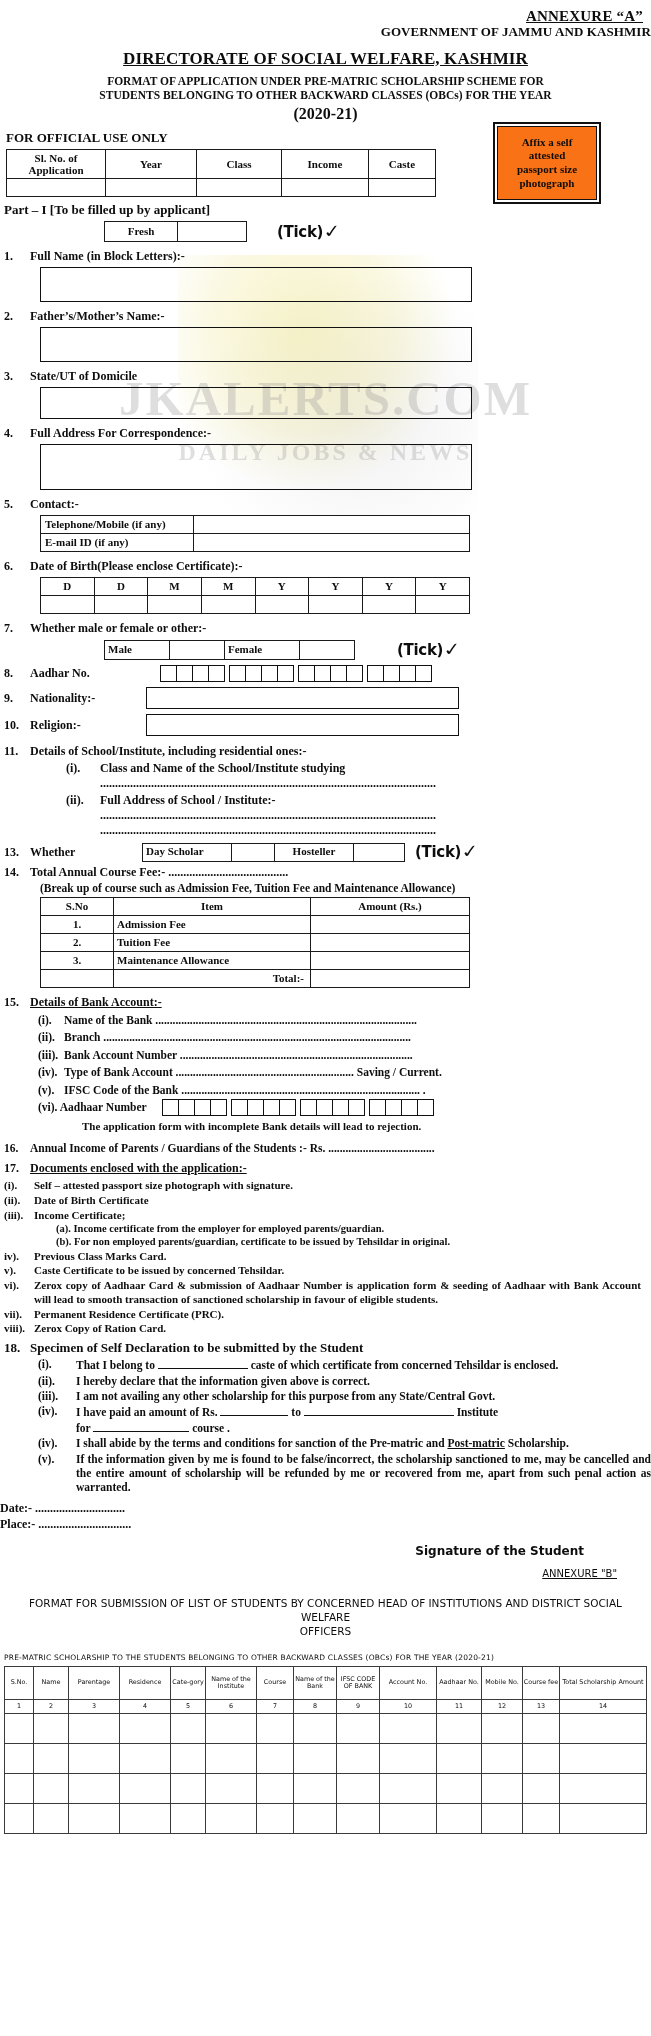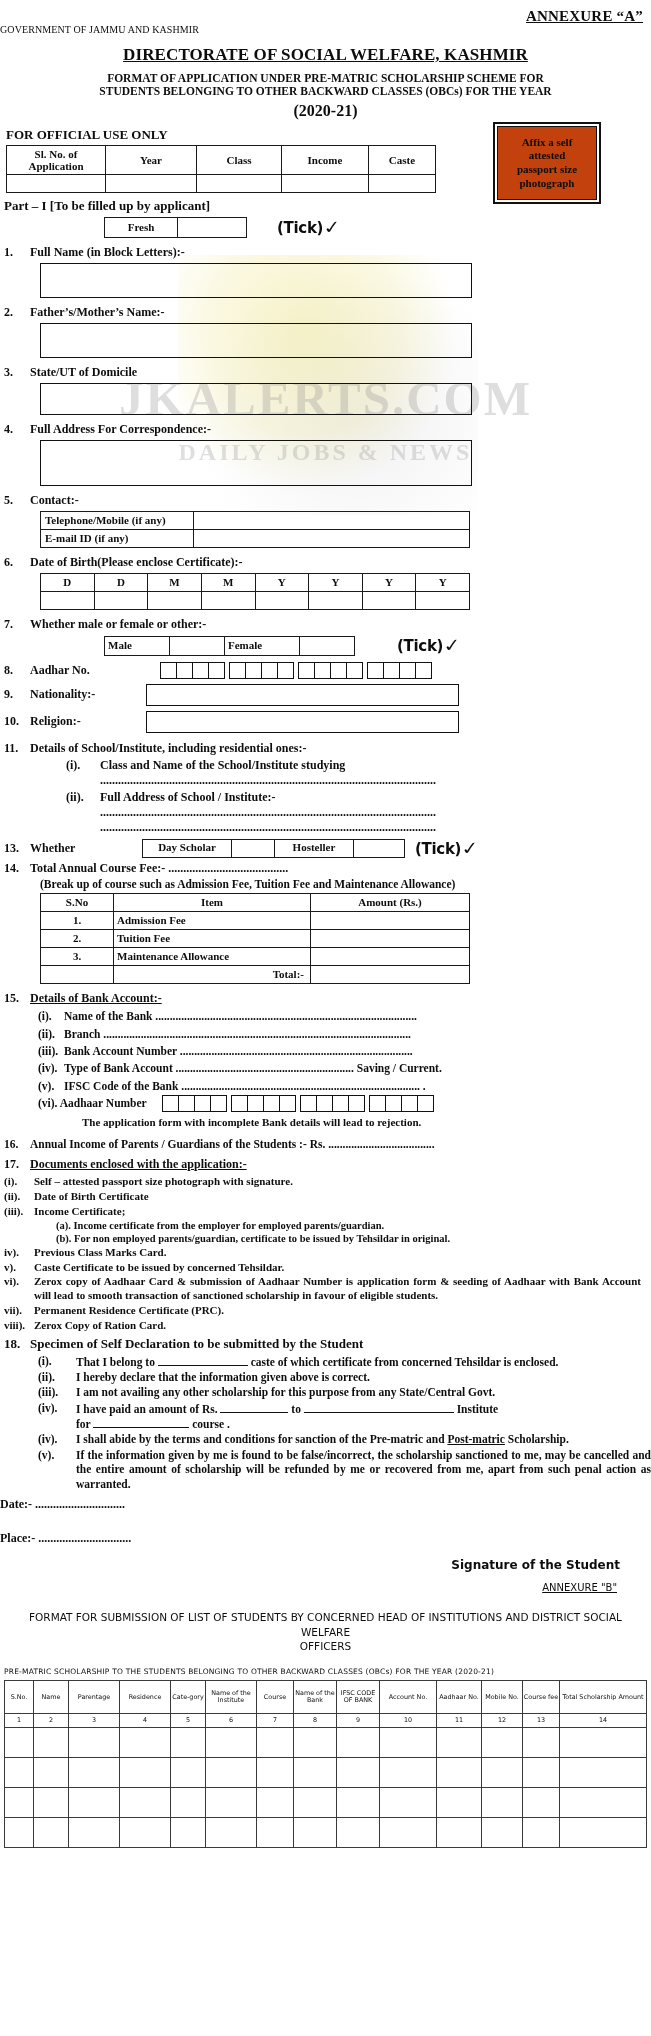--- a/index.html
+++ b/index.html
@@ -50,23 +50,23 @@
   
   .annexA {
     text-align: right;
     font-weight: bold;
     font-size: 15px;
     padding: 7px 8px 0 0;
     letter-spacing: .2px;
   }
   .annexA span { text-decoration: underline; }
   .govt {
-    text-align: left;
-    font-weight: normal;
-    font-size: 10px;
+    text-align: right;
+    font-weight: bold;
+    font-size: 13px;
     letter-spacing: .1px;
     margin-top: -2px;
   }
   .directorate {
     text-align: center;
     font-weight: bold;
     font-size: 17px;
     letter-spacing: .1px;
     margin-top: 8px;
   }
@@ -119,21 +119,21 @@
     height: 78px;
     border: 2px solid #111;
     box-shadow: 0 0 0 2px #fff inset, 0 0 0 3px #111 inset;
     display: flex;
     align-items: center;
     justify-content: center;
     text-align: center;
     font-weight: bold;
     font-size: 11px;
     line-height: 1.25;
-    background: #c2410c;
+    background: #f97316;
     z-index: 3;
   }
 
   .part1 {
     font-weight: bold;
     font-size: 13px;
     margin: 5px 0 0 4px;
   }
   .fresh-row {
     margin: 3px 0 0 0;
@@ -222,21 +222,21 @@
   .doc-item .tx { flex: 1; }
   .doc-sub { padding-left: 56px; font-weight: bold; font-size: 10.5px; }
 
   .decl-item { display: flex; font-weight: bold; font-size: 11.5px; margin-top: 1px; }
   .decl-item .rn { width: 38px; flex: 0 0 38px; padding-left: 38px; }
   .decl-item .tx { flex: 1; text-align: justify; padding-right: 0;}
   .uline { display:inline-block; border-bottom: 1.3px solid #111; height: 11px; }
   .u-under { text-decoration: underline; }
 
   .dateplace { font-weight: bold; font-size: 12px; margin-top: 6px; }
-  .sig { text-align: right; padding-right: 31px; margin-top: 12px; font-weight: bold; font-size: 12px; font-family: "DejaVu Sans", sans-serif; }
+  .sig { text-align: right; padding-right: 67px; margin-top: 12px; font-weight: bold; font-size: 12px; font-family: "DejaVu Sans", sans-serif; }
   .annexB { text-align: right; padding-right: 34px; margin-top: 9px; font-size: 10px; font-family: "DejaVu Sans", sans-serif; }
   .annexB span { text-decoration: underline; }
   .fmtB { text-align: center; font-size: 10.5px; font-family: "DejaVu Sans", sans-serif; margin-top: 16px; padding: 0 8px; line-height: 1.35; }
   .prematric { font-size: 7.5px; font-family: "DejaVu Sans", sans-serif; margin: 14px 0 4px 4px; letter-spacing: .2px;}
 
   table.annexb-tbl {
     border-collapse: collapse;
     width: 643px;
     margin-left: 4px;
     font-family: "DejaVu Sans", sans-serif;
@@ -464,21 +464,21 @@
       <div class="dotline" style="margin-left:34px">................................................................................................................</div>
     </div>
 
 
     <div style="display:flex;align-items:center;margin-top:3px">
       <div style="width:26px;padding-left:4px;font-weight:bold;font-size:12px">13.</div>
       <div style="width:112px;font-weight:bold;font-size:12px">Whether</div>
       <table class="bx" style="border-width:1px">
         <tbody>
             <tr>
-          <td style="width:82px;height:15px;text-align:center">Day Scholar</td>
+          <td style="width:82px;height:15px;">Day Scholar</td>
           <td style="width:36px"></td>
           <td style="width:72px;text-align:center">Hosteller</td>
           <td style="width:44px"></td>
         </tr>
       </tbody>
         </table>
       <span class="tick" style="margin-left:10px"><span>(Tick)</span><span class="tickmark">✓</span></span>
     </div>
 
     <div class="q" style="margin-top:2px">
@@ -660,21 +660,21 @@
           <span>I shall abide by the terms and conditions for sanction of the Pre-matric and </span><span class="u-under">Post-matric</span><span> Scholarship.</span>
         </div>
       </div>
       <div class="decl-item">
         <div class="rn">(v).</div>
         <div class="tx">If the information given by me is found to be false/incorrect, the scholarship sanctioned to me, may be cancelled and the entire amount of scholarship will be refunded by me or recovered from me, apart from such penal action as warranted.</div>
       </div>
     </div>
 
     <div class="dateplace">Date:- ..............................</div>
-    <div class="dateplace" style="margin-top:19px">Place:- ...............................</div>
+    <div class="dateplace" style="margin-top:1px">Place:- ...............................</div>
 
     <div class="sig">Signature of the Student</div>
 
     <div class="annexB"><span>ANNEXURE "B"</span></div>
     <div class="fmtB">FORMAT FOR SUBMISSION OF LIST OF STUDENTS BY CONCERNED HEAD OF INSTITUTIONS AND DISTRICT SOCIAL WELFARE</div>
     <div class="fmtB" style="margin-top:0">OFFICERS</div>
 
     <div class="prematric">PRE-MATRIC SCHOLARSHIP TO THE STUDENTS BELONGING TO OTHER BACKWARD CLASSES (OBCs) FOR THE YEAR (2020-21)</div>
 
     <table class="annexb-tbl">

